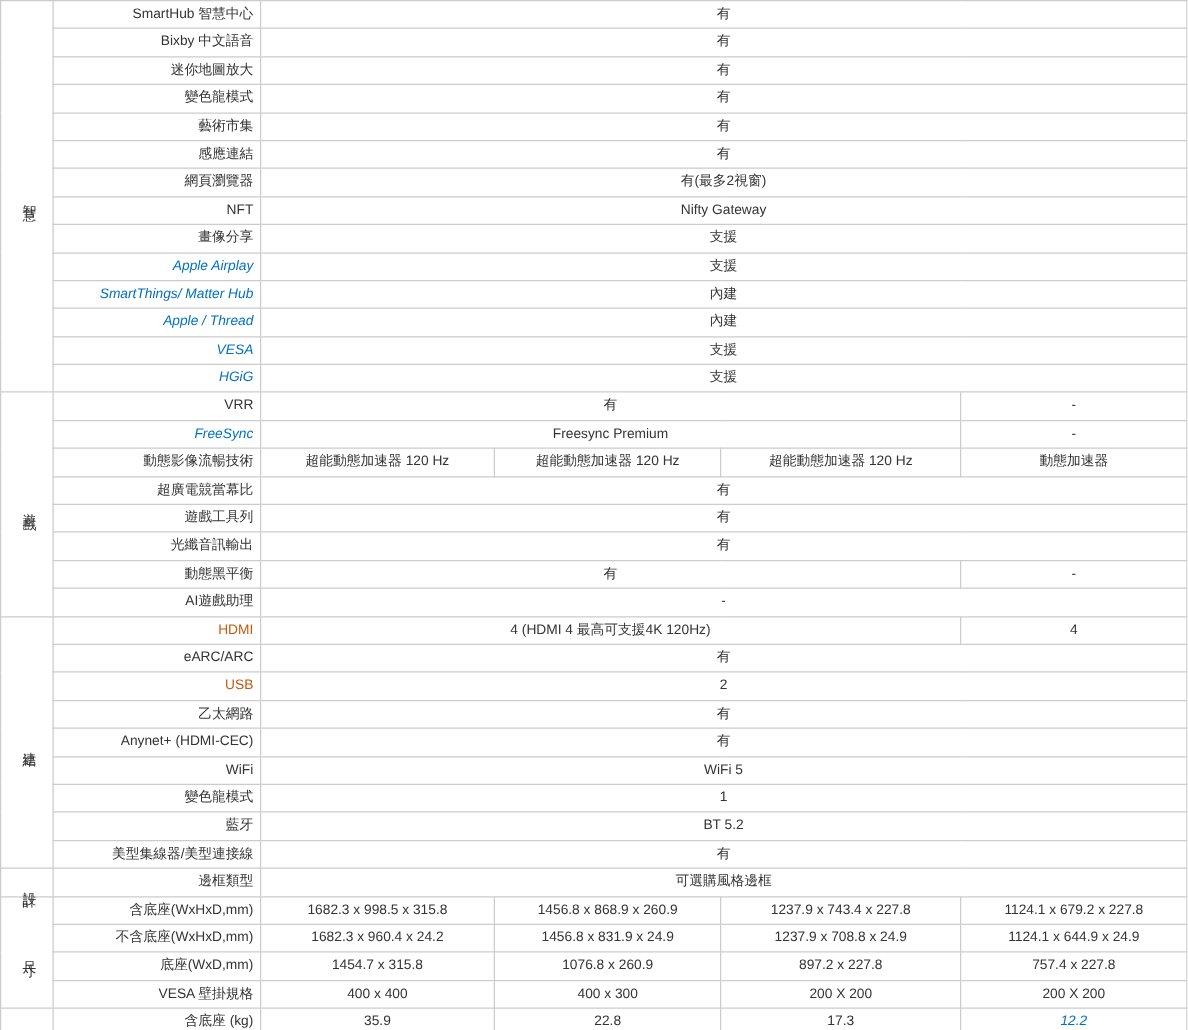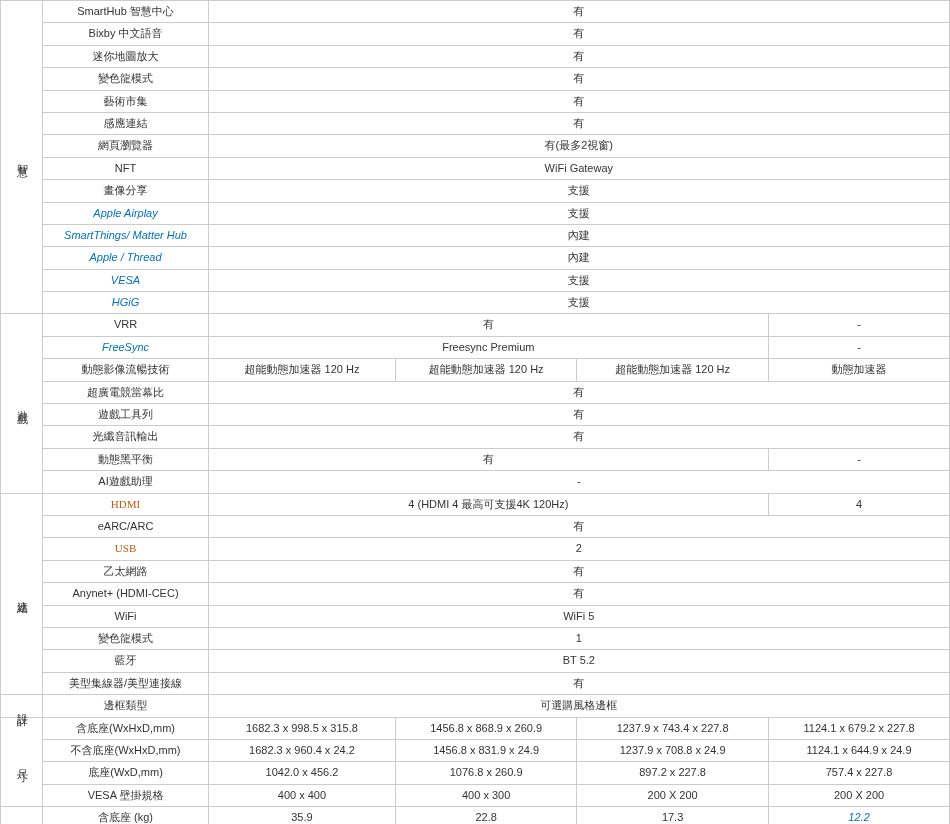--- a/index.html
+++ b/index.html
@@ -28,24 +28,24 @@
     .cat-cell {
       width: 38px;
       font-weight: normal;
       color: #333;
       writing-mode: vertical-rl;
       text-orientation: upright;
       letter-spacing: 2px;
     }
     .feature-cell {
       width: 145px;
-      text-align: center;
+      text-align: right;
     }
     .blue-text { color: #0070c0; font-style: italic; }
-    .orange-text { color: #c55a11; font-family: Liberation Serif, serif; }
+    .orange-text { color: #c55a11; }
   </style>
 </head>
 <body>
 
 <div class="table-wrapper">
 <table>
   <colgroup>
     <col style="width:38px">
     <col style="width:148px">
     <col style="width:168px">
@@ -78,21 +78,21 @@
         <tr>
           <td class="feature-cell">感應連結</td>
           <td colspan="4">有</td>
         </tr>
         <tr>
           <td class="feature-cell">網頁瀏覽器</td>
           <td colspan="4">有(最多2視窗)</td>
         </tr>
         <tr>
           <td class="feature-cell">NFT</td>
-          <td colspan="4">WiFi Gateway</td>
+          <td colspan="4">Nifty Gateway</td>
         </tr>
         <tr>
           <td class="feature-cell">畫像分享</td>
           <td colspan="4">支援</td>
         </tr>
         <tr>
           <td class="feature-cell blue-text">Apple Airplay</td>
           <td colspan="4">支援</td>
         </tr>
         <tr>
@@ -203,21 +203,21 @@
         </tr>
         <tr>
           <td class="feature-cell">不含底座(WxHxD,mm)</td>
           <td>1682.3 x 960.4 x 24.2</td>
           <td>1456.8 x 831.9 x 24.9</td>
           <td>1237.9 x 708.8 x 24.9</td>
           <td>1124.1 x 644.9 x 24.9</td>
         </tr>
         <tr>
           <td class="feature-cell">底座(WxD,mm)</td>
-          <td>1042.0 x 456.2</td>
+          <td>1454.7 x 315.8</td>
           <td>1076.8 x 260.9</td>
           <td>897.2 x 227.8</td>
           <td>757.4 x 227.8</td>
         </tr>
         <tr>
           <td class="feature-cell">VESA 壁掛規格</td>
           <td>400 x 400</td>
           <td>400 x 300</td>
           <td>200 X 200</td>
           <td>200 X 200</td>

